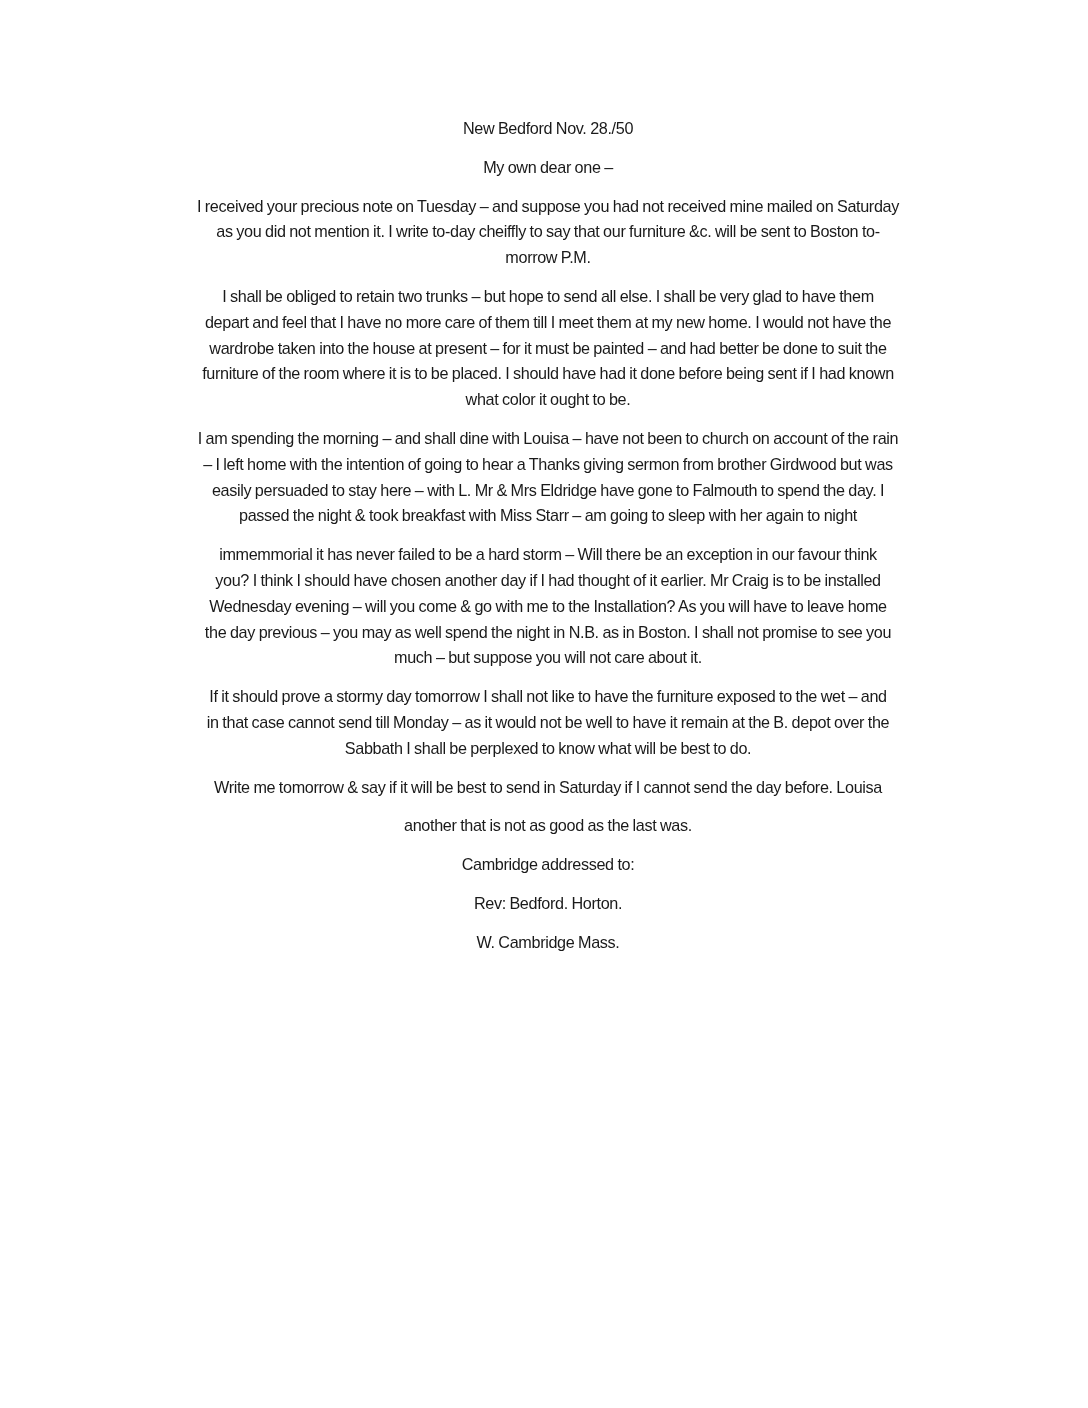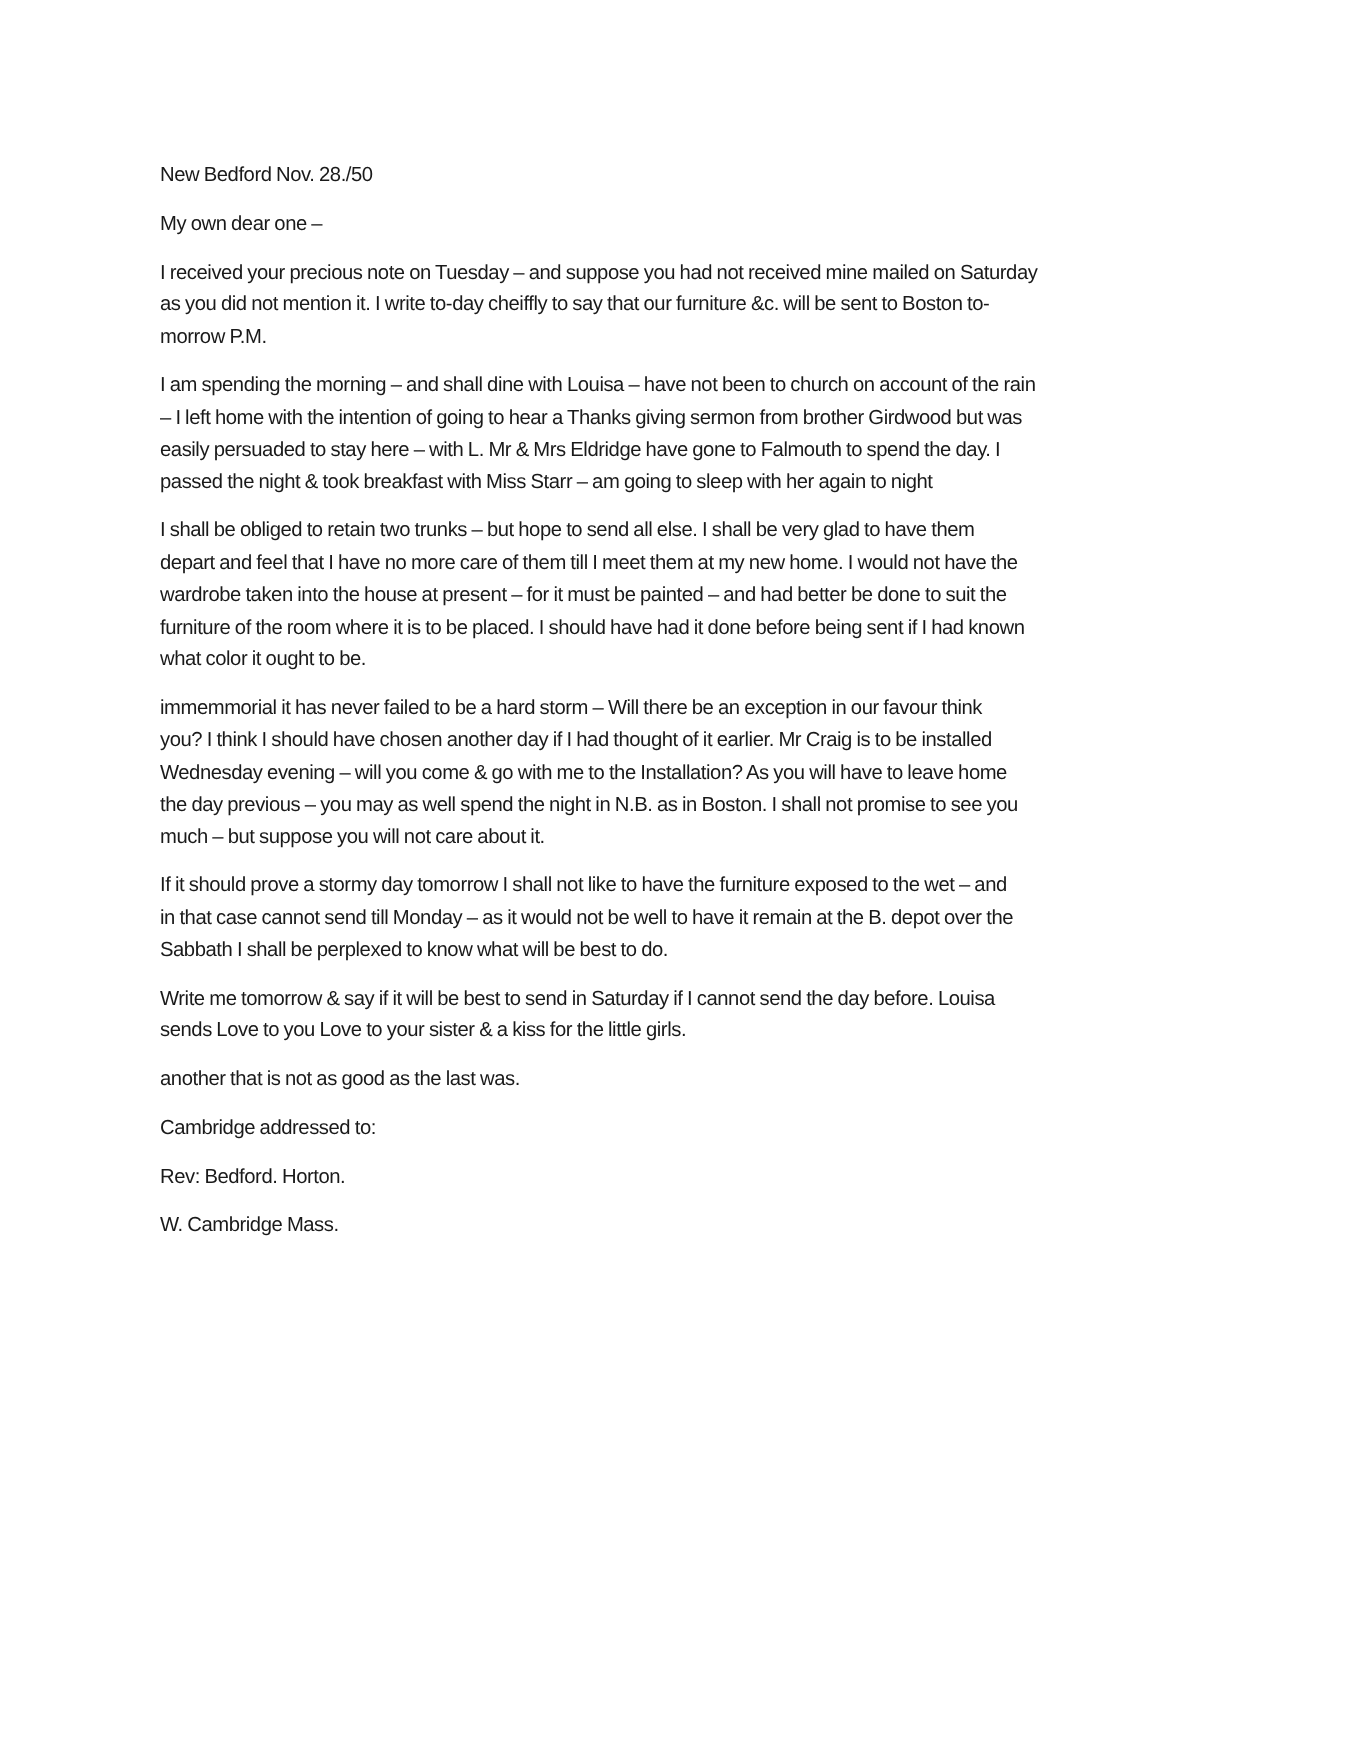--- a/index.html
+++ b/index.html
@@ -11,22 +11,23 @@
       width: 1088px;
       height: 1408px;
       position: relative;
       overflow: hidden;
       font-family: "Liberation Sans", sans-serif;
       color: #1a1a1a;
     }
     .page {
       position: absolute;
       left: 128px;
-      top: 128px;
+      top: 116px;
       width: 840px;
+      text-align: center;
     }
     .p {
       font-size: 16.2px;
       line-height: 25.8px;
       margin: 0 0 13px 0;
       letter-spacing: -0.35px;
       word-spacing: -0.5px;
     }
     .line {
       display: block;
@@ -40,51 +41,50 @@
   <p class="p">New Bedford Nov. 28./50</p>
   <p class="p">My own dear one –</p>
 
   <p class="p">
     <span class="line">I received your precious note on Tuesday – and suppose you had not received mine mailed on Saturday</span>
     <span class="line">as you did not mention it. I write to-day cheiffly to say that our furniture &amp;c. will be sent to Boston to-</span>
     <span class="line">morrow P.M.</span>
   </p>
 
   <p class="p">
-    <span class="line">I am spending the morning – and shall dine with Louisa – have not been to church on account of the rain</span>
-    <span class="line">– I left home with the intention of going to hear a Thanks giving sermon from brother Girdwood but was</span>
-    <span class="line">easily persuaded to stay here – with L. Mr &amp; Mrs Eldridge have gone to Falmouth to spend the day. I</span>
-    <span class="line">passed the night &amp; took breakfast with Miss Starr – am going to sleep with her again to night</span>
-  </p>
-
-  <p class="p">
     <span class="line">I shall be obliged to retain two trunks – but hope to send all else. I shall be very glad to have them</span>
     <span class="line">depart and feel that I have no more care of them till I meet them at my new home. I would not have the</span>
     <span class="line">wardrobe taken into the house at present – for it must be painted – and had better be done to suit the</span>
     <span class="line">furniture of the room where it is to be placed. I should have had it done before being sent if I had known</span>
     <span class="line">what color it ought to be.</span>
+  </p>
+
+  <p class="p">
+    <span class="line">I am spending the morning – and shall dine with Louisa – have not been to church on account of the rain</span>
+    <span class="line">– I left home with the intention of going to hear a Thanks giving sermon from brother Girdwood but was</span>
+    <span class="line">easily persuaded to stay here – with L. Mr &amp; Mrs Eldridge have gone to Falmouth to spend the day. I</span>
+    <span class="line">passed the night &amp; took breakfast with Miss Starr – am going to sleep with her again to night</span>
   </p>
 
   <p class="p">
     <span class="line">immemmorial it has never failed to be a hard storm – Will there be an exception in our favour think</span>
     <span class="line">you? I think I should have chosen another day if I had thought of it earlier. Mr Craig is to be installed</span>
     <span class="line">Wednesday evening – will you come &amp; go with me to the Installation? As you will have to leave home</span>
     <span class="line">the day previous – you may as well spend the night in N.B. as in Boston. I shall not promise to see you</span>
     <span class="line">much – but suppose you will not care about it.</span>
   </p>
 
   <p class="p">
     <span class="line">If it should prove a stormy day tomorrow I shall not like to have the furniture exposed to the wet – and</span>
     <span class="line">in that case cannot send till Monday – as it would not be well to have it remain at the B. depot over the</span>
     <span class="line">Sabbath I shall be perplexed to know what will be best to do.</span>
   </p>
 
   <p class="p">
     <span class="line">Write me tomorrow &amp; say if it will be best to send in Saturday if I cannot send the day before. Louisa</span>
-    <span class="line">sends Love to you Love to your sister &amp; a kiss for the little girls.</span>
   </p>
 
 
   <p class="p">
     <span class="line">another that is not as good as the last was.</span>
   </p>
 
   <p class="p">Cambridge addressed to:</p>
   <p class="p">Rev: Bedford. Horton.</p>
   <p class="p">W. Cambridge Mass.</p>

